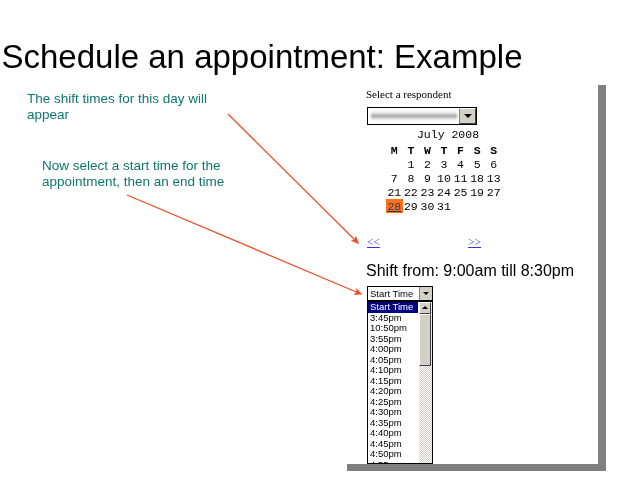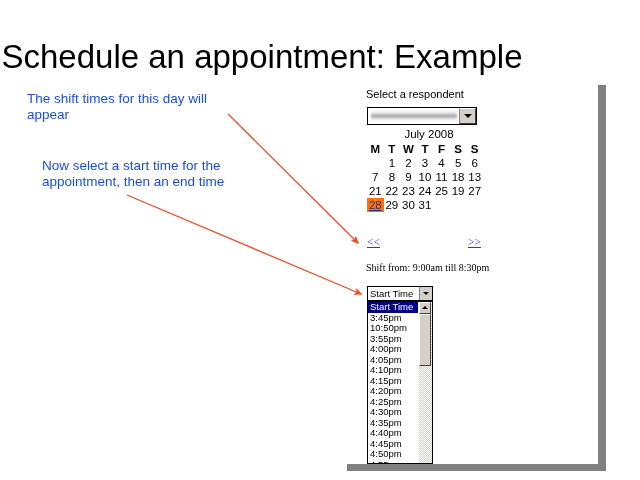--- a/index.html
+++ b/index.html
@@ -29,21 +29,21 @@
     letter-spacing: 0px;
     white-space: nowrap;
   }
 
   
   .annotation {
     position: absolute;
     font-family: "Liberation Sans", sans-serif;
     font-size: 13.5px;
     line-height: 16px;
-    color: #1d4ed8;
+    color: #0f766e;
   }
   #annotation-1 { left: 27px; top: 91px;  width: 215px; }
   #annotation-2 { left: 42px; top: 158px; width: 215px; }
 
   
   #arrow-layer {
     position: absolute;
     left: 0; top: 0;
     width: 640px; height: 480px;
     pointer-events: none;
@@ -70,21 +70,21 @@
     position: absolute;
     left: 347px;
     top: 464px;
     width: 259px;
     height: 7px;
     background: #808080;
   }
 
   
   .serif {
-    font-family: Liberation Sans, sans-serif;
+    font-family: Liberation Serif, serif;
   }
   #respondent-label {
     position: absolute;
     left: 366px;
     top: 88px;
     font-size: 11px;
     color: #000000;
   }
   #respondent-select {
     position: absolute;
@@ -129,24 +129,24 @@
     margin-left: -4px; margin-top: -2px;
     width: 0; height: 0;
     border-left: 4px solid transparent;
     border-right: 4px solid transparent;
     border-top: 4px solid #000000;
   }
 
   
   #calendar {
     position: absolute;
-    left: 367px;
+    left: 386px;
     top: 128px;
     width: 118px;
-    font-family: Liberation Sans, sans-serif;
+    font-family: Liberation Mono, monospace;
     font-size: 11.5px;
     color: #000000;
   }
   #calendar-month {
     text-align: center;
     padding-left: 6px;
     margin-bottom: 2px;
   }
   #calendar table {
     border-collapse: collapse;
@@ -185,22 +185,22 @@
   #calendar-nav a {
     color: #3333cc;
     text-decoration: underline;
   }
 
   
   #shift-line {
     position: absolute;
     left: 366px;
     top: 262px;
-    font-family: Liberation Serif, serif;
-    font-size: 10px;
+    font-family: Liberation Sans, sans-serif;
+    font-size: 16px;
     color: #000000;
     white-space: nowrap;
   }
 
   
   #start-time-combo {
     position: absolute;
     left: 367px;
     top: 286px;
     width: 66px;

